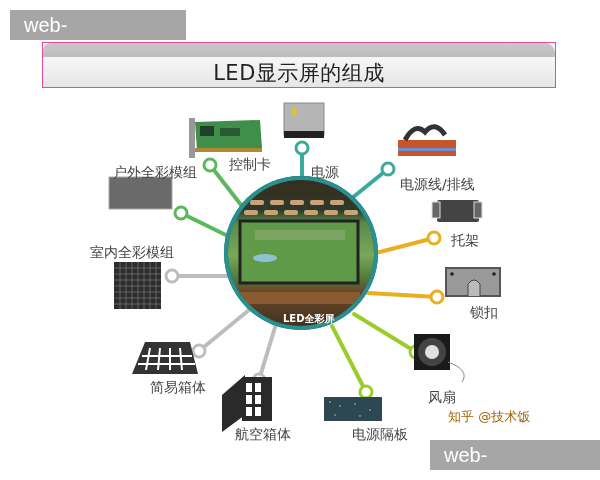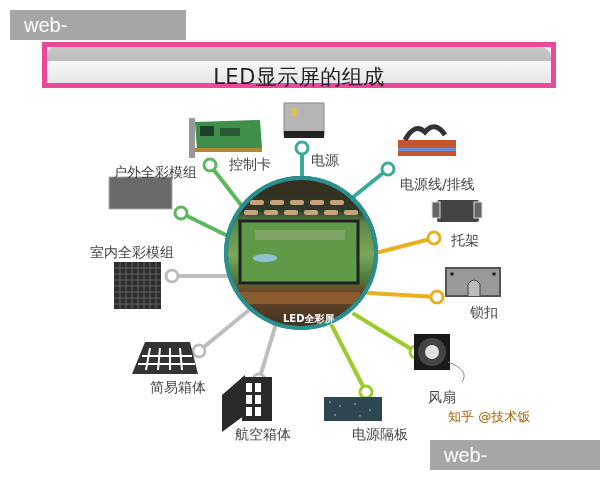--- a/index.html
+++ b/index.html
@@ -11,21 +11,21 @@
   .watermark {
     position: absolute; background: #a6a6a6; color: #ffffff;
     font-family: "Liberation Sans", "DejaVu Sans", sans-serif;
     font-size: 20px; line-height: 30px; padding: 0 14px;
   }
   .wm-top { left: 10px; top: 10px; width: 148px; height: 30px; }
   .wm-bottom { left: 430px; top: 440px; width: 150px; height: 30px; }
 
   .header-bar {
     position: absolute; left: 42px; top: 42px; width: 514px; height: 46px;
-    border: 5px solid #ec4899; box-sizing: border-box; background: #f4f4f4;
+    border: 1px solid #ec4899; box-sizing: border-box; background: #f4f4f4;
   }
   .header-strip {
     position: absolute; left: 0; top: 0; right: 0; height: 14px;
     background: linear-gradient(#c8c8c8, #bdbdbd);
     border-radius: 8px 10px 0 0;
   }
   .header-body {
     position: absolute; left: 0; top: 15px; right: 0; bottom: 0;
     background: linear-gradient(#f7f7f7, #e6e6e6);
   }
@@ -222,21 +222,21 @@
       <line x1="156" y1="262" x2="156" y2="309"></line>
     </g>
   </g>
 
   <g>
     <rect x="109" y="177" width="63" height="32" fill="#6a6a6a" stroke="#aaa"></rect>
   </g>
 </svg>
 
 <div class="label" style="left:229px; top:156px;">控制卡</div>
-<div class="label" style="left:311px; top:152px;">电源</div>
+<div class="label" style="left:311px; top:164px;">电源</div>
 <div class="label" style="left:400px; top:176px;">电源线/排线</div>
 <div class="label" style="left:451px; top:232px;">托架</div>
 <div class="label" style="left:470px; top:304px;">锁扣</div>
 <div class="label" style="left:428px; top:389px;font-family:Liberation Mono, monospace;">风扇</div>
 <div class="label" style="left:352px; top:426px;">电源隔板</div>
 <div class="label" style="left:235px; top:426px;">航空箱体</div>
 <div class="label" style="left:150px; top:379px;text-align:right;">简易箱体</div>
 <div class="label" style="left:90px; top:244px;">室内全彩模组</div>
 <div class="label" style="left:113px; top:164px;">户外全彩模组</div>
 

